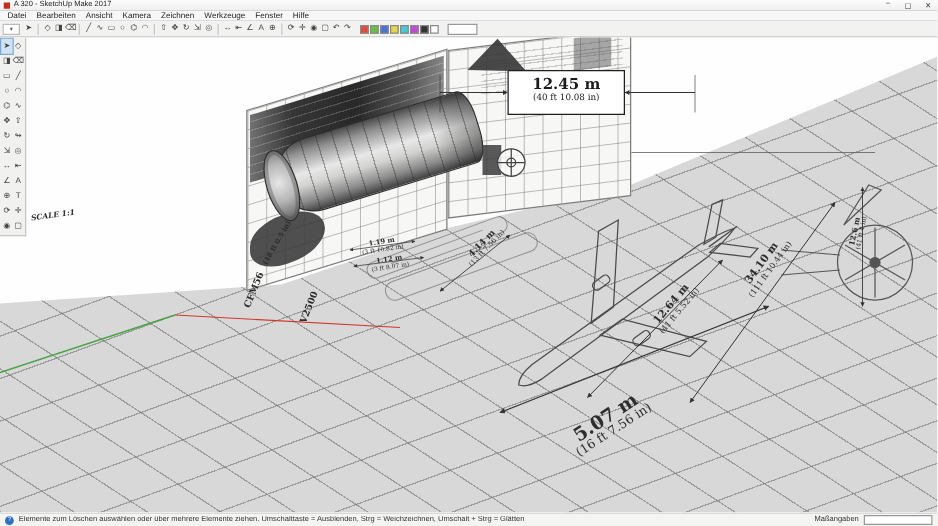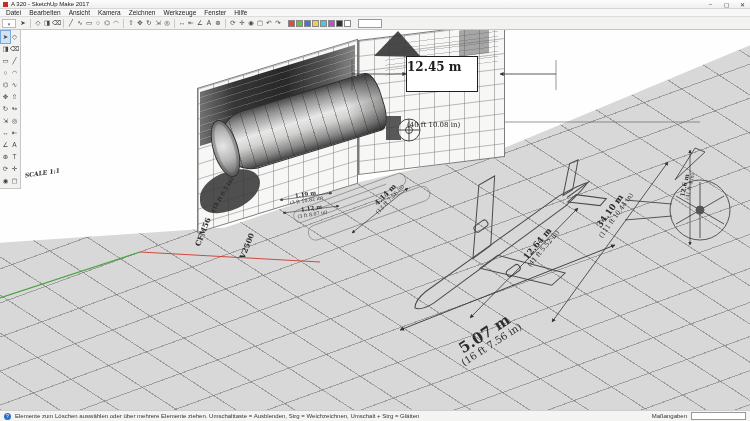--- a/index.html
+++ b/index.html
@@ -89,25 +89,25 @@
   .lbl-119 .l2  { font-size:4.8px; }
   .lbl-112  { left:281px; top:176px; width:62px;  transform:rotate(-9deg);  font-size:5.5px; }
   .lbl-112 .l2  { font-size:4.8px; }
   .lbl-126  { left:655px; top:150px; width:65px;  transform:rotate(-78deg); font-size:6px; }
   .lbl-126 .l2  { font-size:5px; }
   .lbl-cfm  { left:176px; top:198px; width:55px;  transform:rotate(-68deg); font-size:7.5px; }
   .lbl-v25  { left:220px; top:212px; width:55px;  transform:rotate(-68deg); font-size:7.5px; }
   .lbl-scale{ left:15px;  top:140px; width:55px;  transform:rotate(-8deg);  font-size:6px; font-style:italic; }
   .lbl-18ft { left:193px; top:162px; width:60px;  transform:rotate(-60deg); font-size:5.5px; }
 
-  .callout { position:absolute; left:406px; top:26px; width:72px; height:36px; z-index:7;
-    background:#fff; border:1px solid #1e1e1e; 
+  .callout { position:absolute; left:406px; top:26px; width:94px; height:36px; z-index:7;
+    background:#fff; border:1px solid #1e1e1e; text-align:center;
     font-family:"DejaVu Serif", serif; color:#1c1c1c; }
   .callout .l1 { display:block; font-size:12px; font-weight:700; margin-top:3px; }
-  .callout .l2 { display:block; font-size:7px;margin-top:47px; }
+  .callout .l2 { display:block; font-size:7px; }
 
   
   .lefttools { position:absolute; left:0; top:0; z-index:9; background:#f1f1f0; padding:1px;
     border:1px solid #c6c6c6; border-left:none; border-top:none;
     display:grid; grid-template-columns:9px 9px; }
   .ltbtn { width:9px; height:12px; font-size:6.5px; line-height:12px; text-align:center; color:#444; }
   .ltbtn.active { background:#cfe3f5; outline:1px solid #7aa7d8; }
 
   
   .statusbar { height:11px; display:flex; align-items:center; gap:4px; padding:0 4px;

